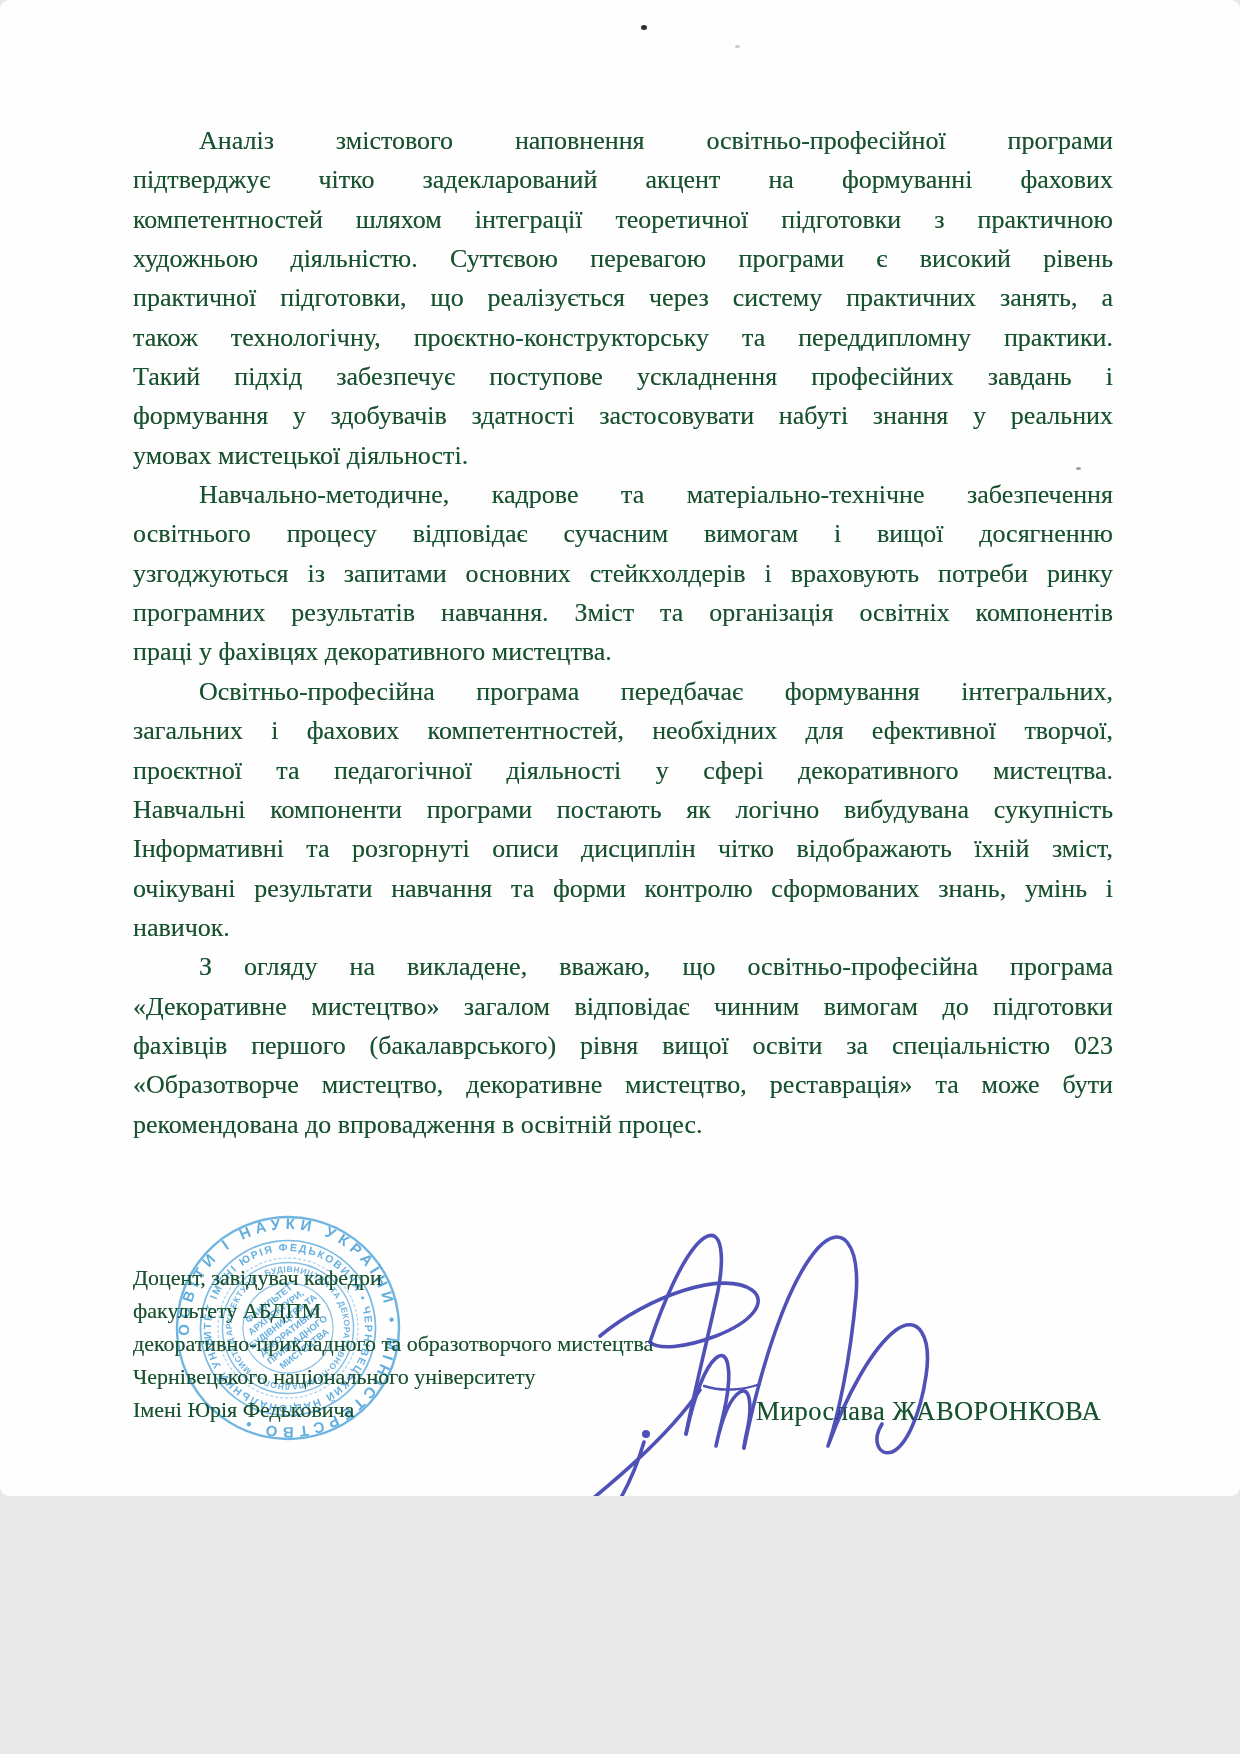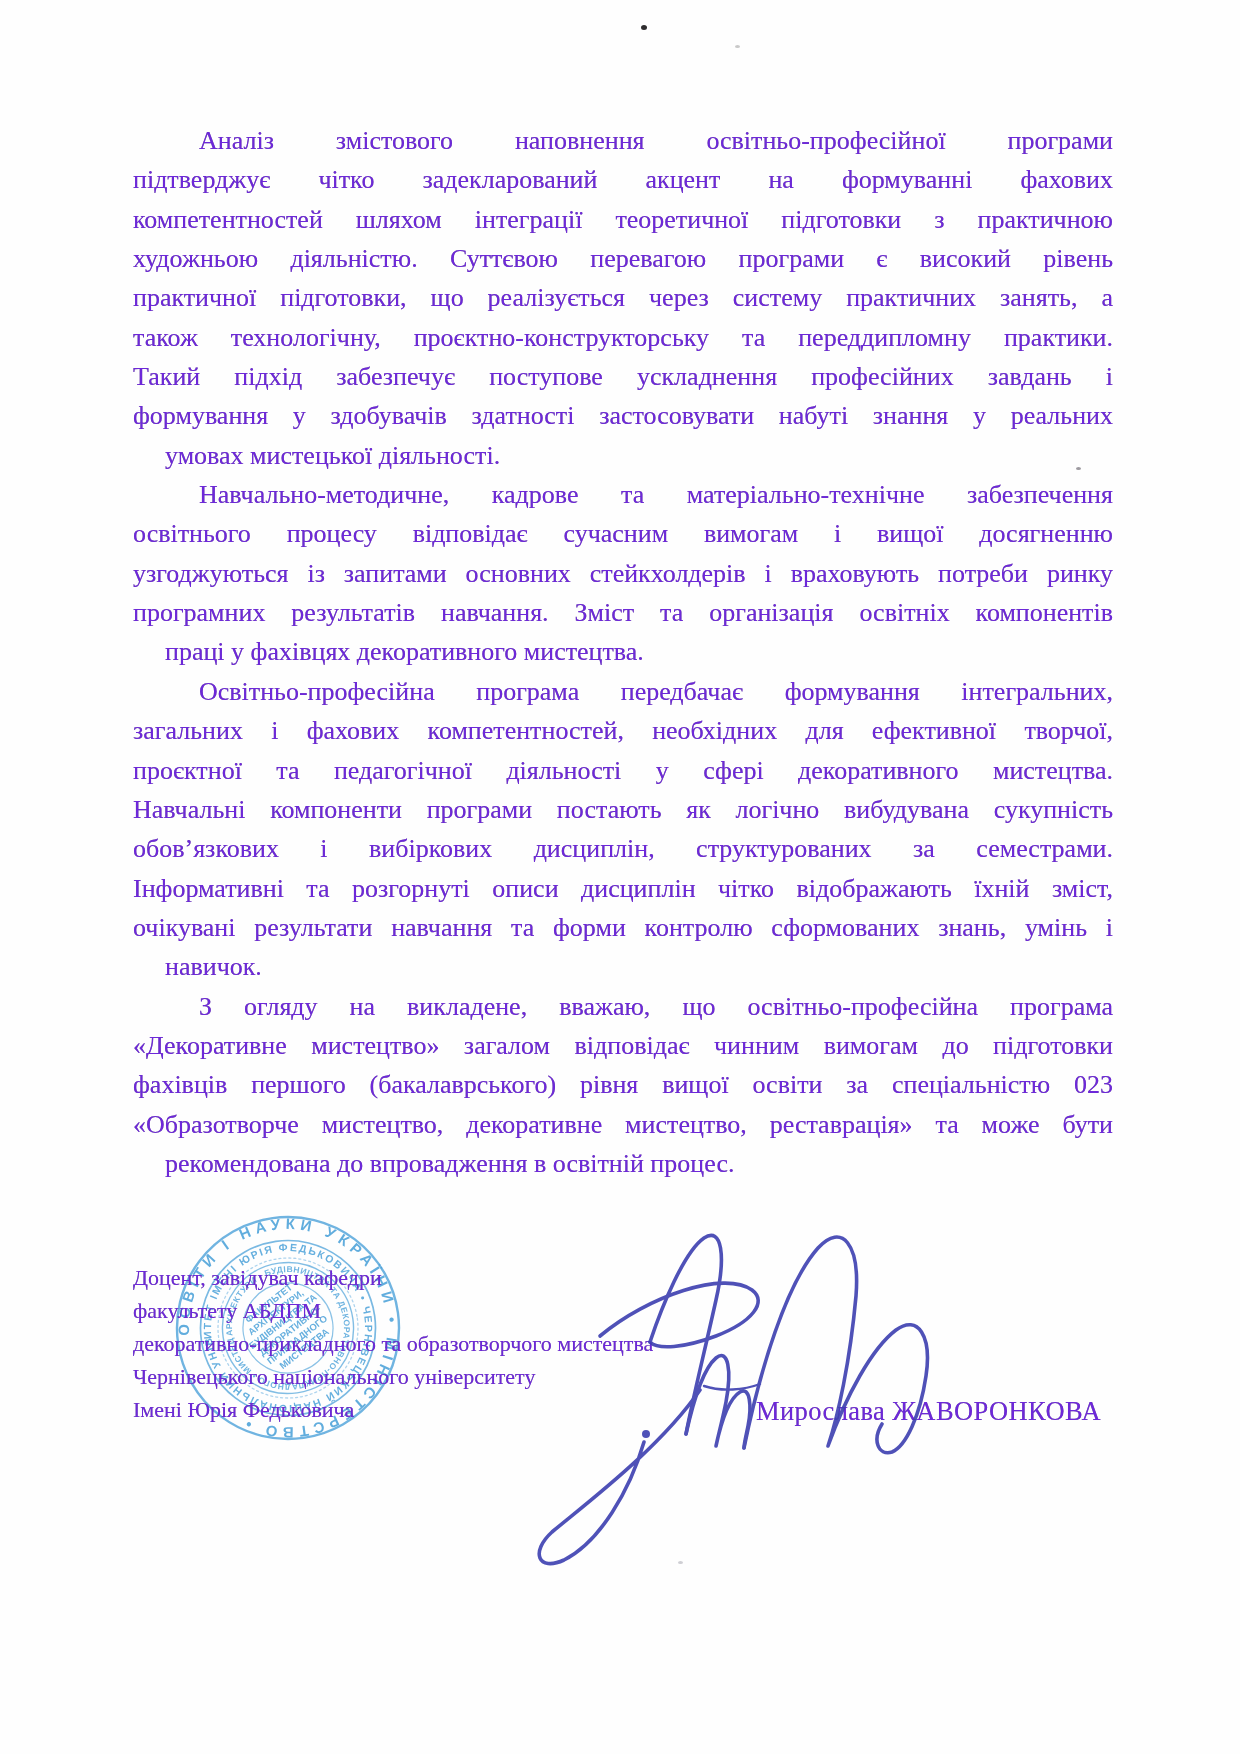--- a/index.html
+++ b/index.html
@@ -1,31 +1,32 @@
 <!DOCTYPE html>
 <html lang="uk"><head>
 <meta charset="utf-8">
 <title>Document</title>
 <style>
   html,body{margin:0;padding:0;background:#e8e8e8;}
   .page{
-    position:relative; width:1240px; height:1754px;
+    position:relative; width:1240px; height:1496px;
     background:#fefefe; overflow:hidden;
     font-family:"Liberation Serif", serif;
-    color:#6d28d9;
+    color:#14532d;
+    border-radius:9px;
   }
   
   .body-text{
     position:absolute; left:133px; top:121px; width:980px;
     font-size:26px; line-height:39.35px;
     text-shadow:0 0 .6px rgba(25,25,25,.45);
   }
   .line{ text-align:justify; text-align-last:justify; }
   .line.f{ text-indent:66px; }
-  .line.l{ text-align-last:left;margin-left:32px; }
+  .line.l{ text-align-last:left; }
   
   .sig-block{
     position:absolute; left:133px; top:1261px; width:720px;
     font-size:22px; line-height:33px; z-index:3;
     text-shadow:0 0 .6px rgba(25,25,25,.45);
   }
   .signer{
     position:absolute; left:756px; top:1396px;
     font-size:26.5px; z-index:3; letter-spacing:.4px;
     text-shadow:0 0 .6px rgba(25,25,25,.45);
@@ -75,21 +76,20 @@
       <div class="line">освітнього процесу відповідає сучасним вимогам і вищої досягненню</div>
       <div class="line">узгоджуються із запитами основних стейкхолдерів і враховують потреби ринку</div>
       <div class="line">програмних результатів навчання. Зміст та організація освітніх компонентів</div>
       <div class="line l">праці у фахівцях декоративного мистецтва.</div>
     </div>
     <div>
       <div class="line f">Освітньо-професійна програма передбачає формування інтегральних,</div>
       <div class="line">загальних і фахових компетентностей, необхідних для ефективної творчої,</div>
       <div class="line">проєктної та педагогічної діяльності у сфері декоративного мистецтва.</div>
       <div class="line">Навчальні компоненти програми постають як логічно вибудувана сукупність</div>
-      <div class="line">обов’язкових і вибіркових дисциплін, структурованих за семестрами.</div>
       <div class="line">Інформативні та розгорнуті описи дисциплін чітко відображають їхній зміст,</div>
       <div class="line">очікувані результати навчання та форми контролю сформованих знань, умінь і</div>
       <div class="line l">навичок.</div>
     </div>
     <div>
       <div class="line f">З огляду на викладене, вважаю, що освітньо-професійна програма</div>
       <div class="line">«Декоративне мистецтво» загалом відповідає чинним вимогам до підготовки</div>
       <div class="line">фахівців першого (бакалаврського) рівня вищої освіти за спеціальністю 023</div>
       <div class="line">«Образотворче мистецтво, декоративне мистецтво, реставрація» та може бути</div>
       <div class="line l">рекомендована до впровадження в освітній процес.</div>

